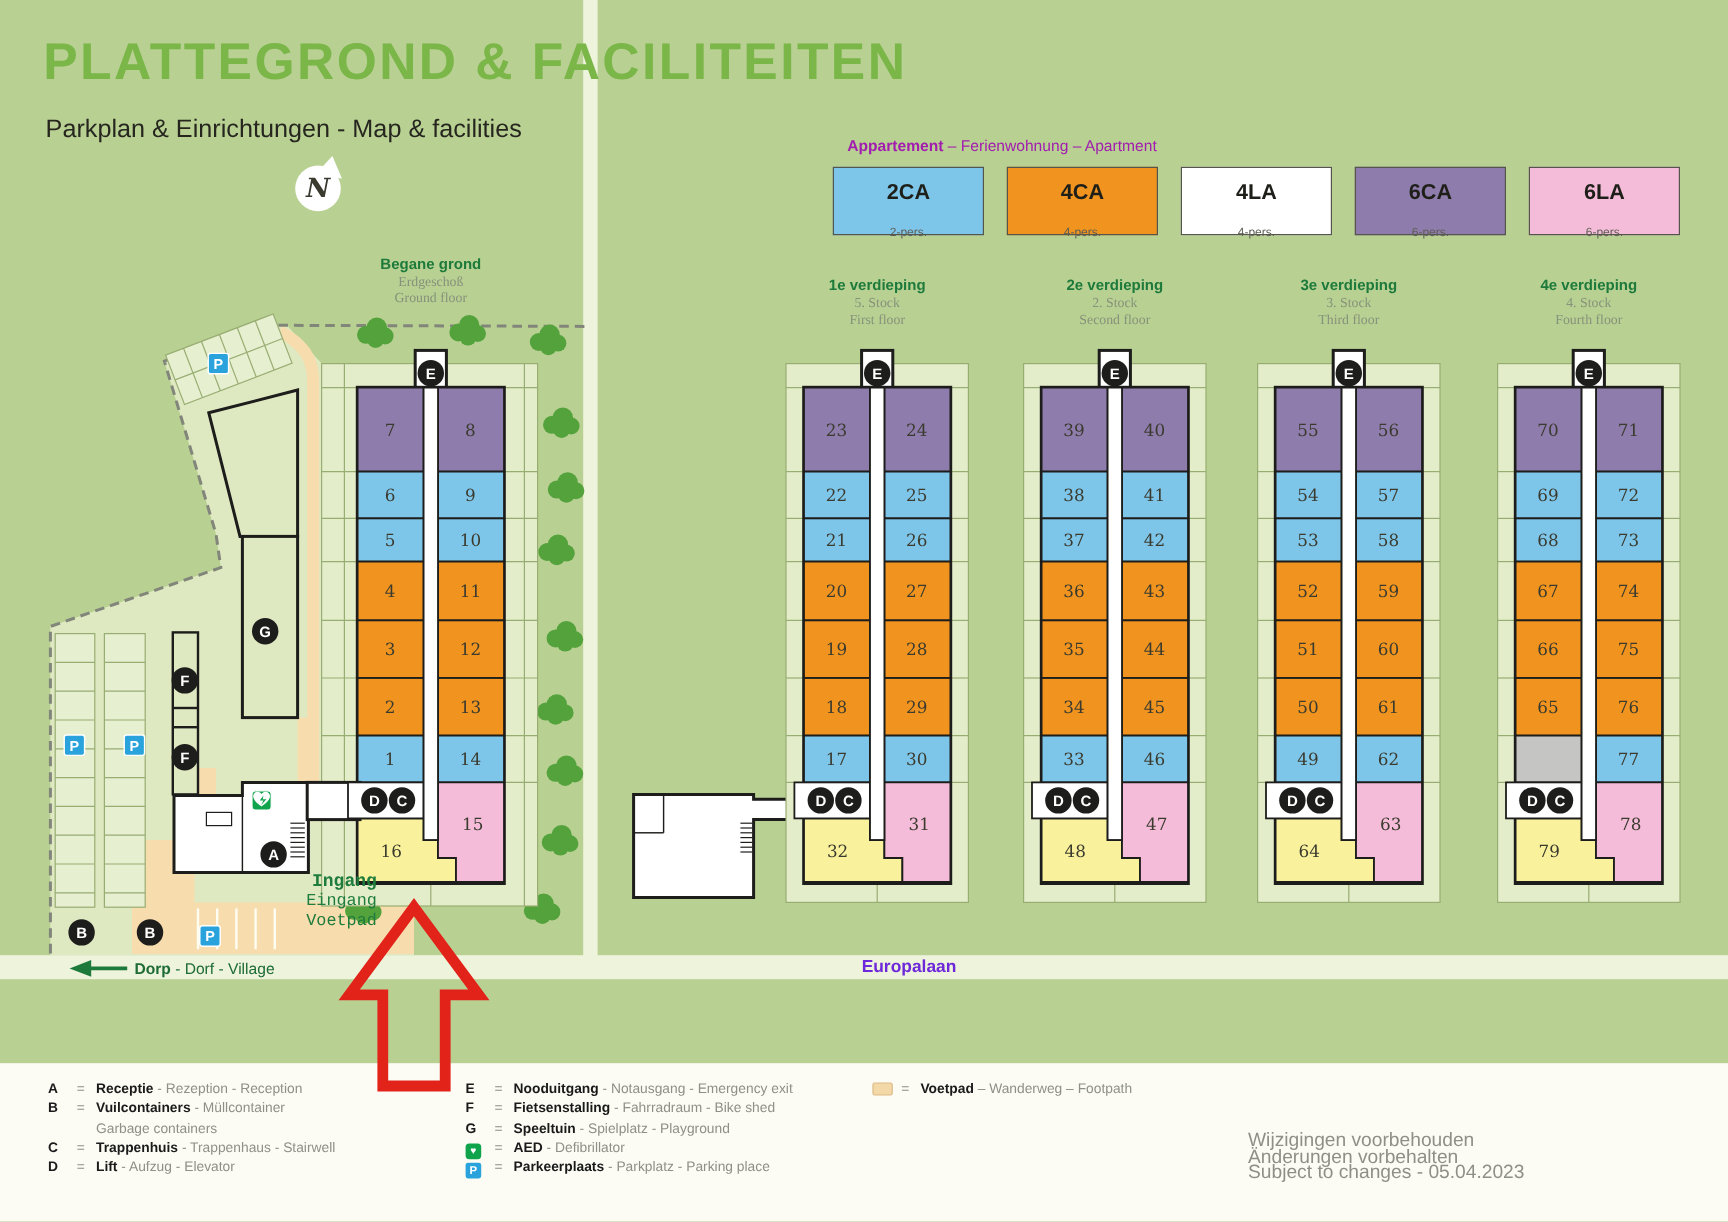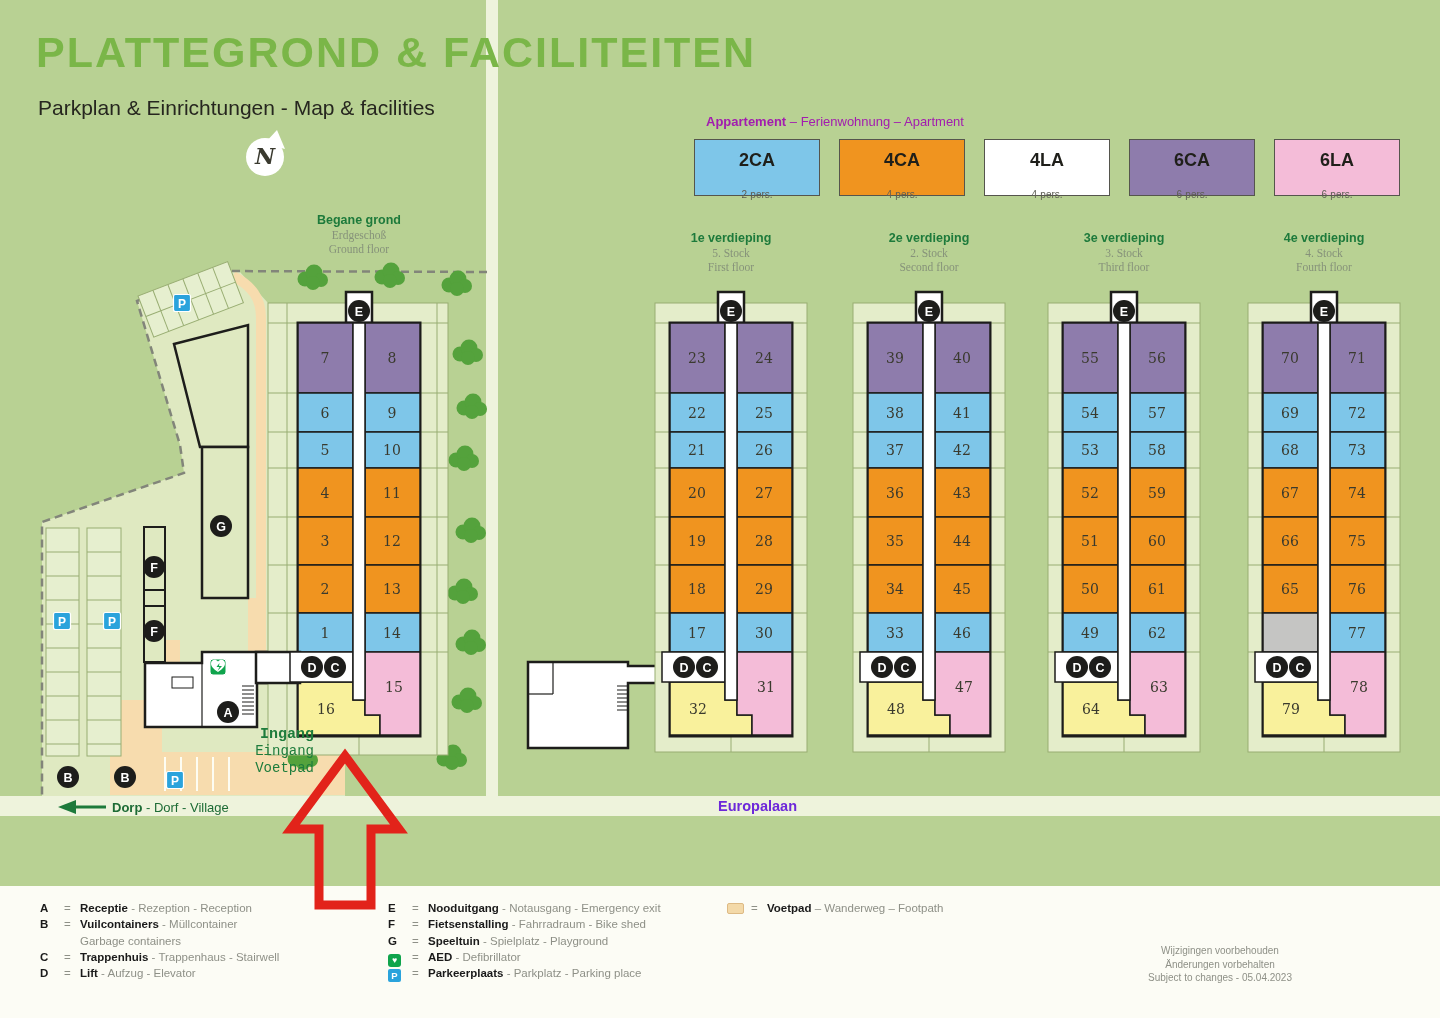--- a/index.html
+++ b/index.html
@@ -29,21 +29,21 @@
   .lrow{display:flex;align-items:flex-start;height:16.3px;font-size:11.5px;}
   .lkey{width:24px;font-weight:bold;color:#1a1a1a;}
   .leq{width:16px;color:#8e9087;}
   .ltext b{color:#1a1a1a;font-weight:bold;}
   .lrest{color:#8e9087;}
   .lextra{padding-left:40px;color:#8e9087;}
   .mini{display:inline-block;vertical-align:-2px;}
   .mini-aed{width:13px;height:13px;background:#0fa44c;border-radius:3px;color:#fff;font-size:8.5px;line-height:13px;text-align:center;font-weight:bold;}
   .mini-p{width:13px;height:13px;background:#2aa3dc;border-radius:2px;color:#fff;font-size:9.5px;line-height:13px;text-align:center;font-weight:bold;}
   .mini-swatch{width:15px;height:9px;background:#f3d9a8;border:1px solid #ddba84;border-radius:2px;}
-  .footer{left:1040px;top:944px;width:360px;text-align:center;font-size:10px;color:#8e9087;line-height:13.5px;}
+  .footer{left:1040px;top:944px;width:360px;text-align:left;font-size:16px;color:#8e9087;line-height:13.5px;}
 </style>
 </head>
 <body>
 
 <div class="page">
   <div class="footer-bg"></div>
 
   <svg id="map" width="1440" height="1018" viewBox="0 0 1440 1018">
       <polygon points="213,271 137,301 180,445 184,473 42,522 42,796 345,796 345,755 268,755 268,303 240,272" fill="#dfe9c1"></polygon>
       <rect x="486" y="0" width="12" height="797" fill="#eef3dc"></rect>

